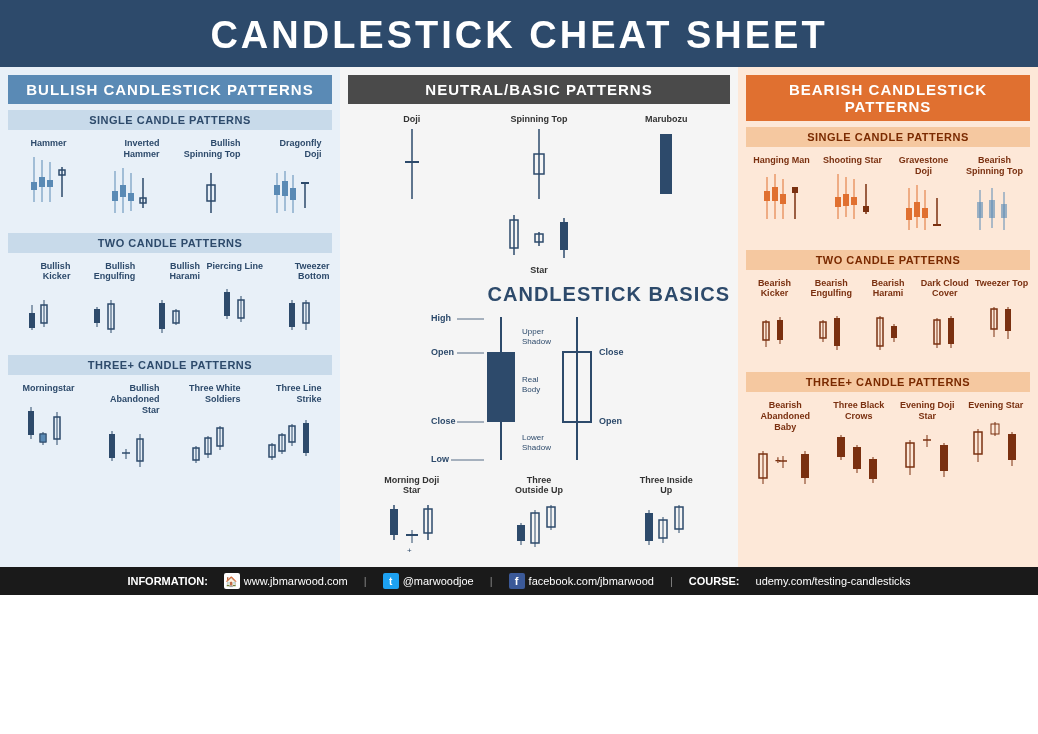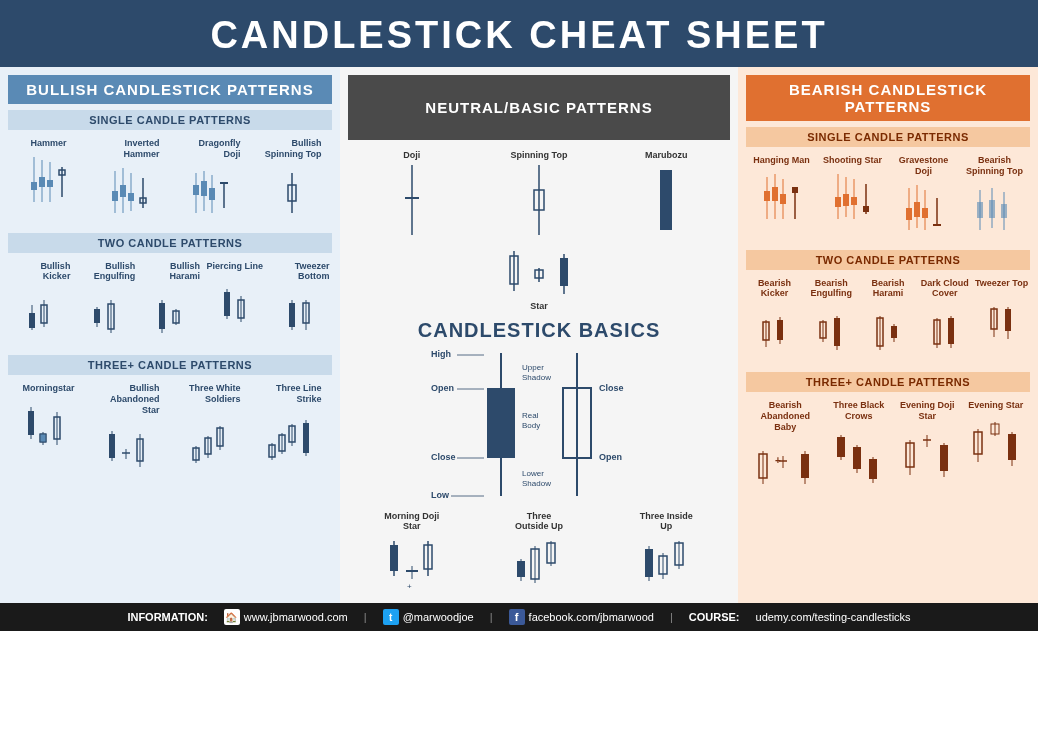--- a/index.html
+++ b/index.html
@@ -70,21 +70,21 @@
       text-transform: uppercase;
       margin-bottom: 6px;
     }
     .col-header-neutral {
       background: #4a4a4a;
       color: #fff;
       text-align: center;
       font-weight: 900;
       font-size: 15px;
       letter-spacing: 1px;
-      padding: 24px;
+      padding: 6px;
       text-transform: uppercase;
       margin-bottom: 6px;
     }
     .col-header-bearish {
       background: #e07030;
       color: #fff;
       text-align: center;
       font-weight: 900;
       font-size: 15px;
       letter-spacing: 1px;
@@ -151,21 +151,21 @@
       font-weight: 600;
     }
 
     
     .candle-svg {
       display: block;
     }
 
     
     .basics-title {
-      text-align: center;
+      text-align: right;
       font-size: 20px;
       font-weight: 900;
       color: #2d4a6b;
       text-transform: uppercase;
       letter-spacing: 1px;
       margin: 8px 0 6px;
     }
 
     
     .footer {
@@ -254,39 +254,39 @@
             <line x1="18" y1="5" x2="18" y2="50" stroke="#5a8ab5" stroke-width="1"></line>
             <rect x="15" y="22" width="6" height="12" fill="#5a8ab5"></rect>
             <line x1="26" y1="10" x2="26" y2="48" stroke="#5a8ab5" stroke-width="1"></line>
             <rect x="23" y="30" width="6" height="8" fill="#5a8ab5"></rect>
 
             <line x1="38" y1="15" x2="38" y2="45" stroke="#2d4a6b" stroke-width="1.5"></line>
             <rect x="35" y="35" width="6" height="5" fill="none" stroke="#2d4a6b" stroke-width="1.5"></rect>
           </svg>
         </div>
         <div class="pattern-item">
+          <div class="pattern-label">Bullish Spinning Top</div>
+          <svg class="candle-svg" width="50" height="60" viewBox="0 0 50 60">
+
+            <line x1="25" y1="10" x2="25" y2="50" stroke="#2d4a6b" stroke-width="1.5"></line>
+            <rect x="21" y="22" width="8" height="16" fill="none" stroke="#2d4a6b" stroke-width="1.5"></rect>
+          </svg>
+        </div>
+        <div class="pattern-item">
           <div class="pattern-label">Dragonfly Doji</div>
           <svg class="candle-svg" width="50" height="60" viewBox="0 0 50 60">
             <line x1="10" y1="10" x2="10" y2="50" stroke="#5a8ab5" stroke-width="1"></line>
             <rect x="7" y="22" width="6" height="10" fill="#5a8ab5"></rect>
             <line x1="18" y1="8" x2="18" y2="48" stroke="#5a8ab5" stroke-width="1"></line>
             <rect x="15" y="18" width="6" height="15" fill="#5a8ab5"></rect>
             <line x1="26" y1="12" x2="26" y2="50" stroke="#5a8ab5" stroke-width="1"></line>
             <rect x="23" y="25" width="6" height="12" fill="#5a8ab5"></rect>
 
             <line x1="38" y1="20" x2="38" y2="45" stroke="#2d4a6b" stroke-width="1.5"></line>
             <line x1="34" y1="20" x2="42" y2="20" stroke="#2d4a6b" stroke-width="2"></line>
-          </svg>
-        </div>
-        <div class="pattern-item">
-          <div class="pattern-label">Bullish Spinning Top</div>
-          <svg class="candle-svg" width="50" height="60" viewBox="0 0 50 60">
-
-            <line x1="25" y1="10" x2="25" y2="50" stroke="#2d4a6b" stroke-width="1.5"></line>
-            <rect x="21" y="22" width="8" height="16" fill="none" stroke="#2d4a6b" stroke-width="1.5"></rect>
           </svg>
         </div>
       </div>
 
       <div class="section-header">TWO CANDLE PATTERNS</div>
       <div class="pattern-group">
 
         <div class="pattern-item">
           <div class="pattern-label">Bullish Kicker</div>
           <svg class="candle-svg" width="36" height="60" viewBox="0 0 36 60">

